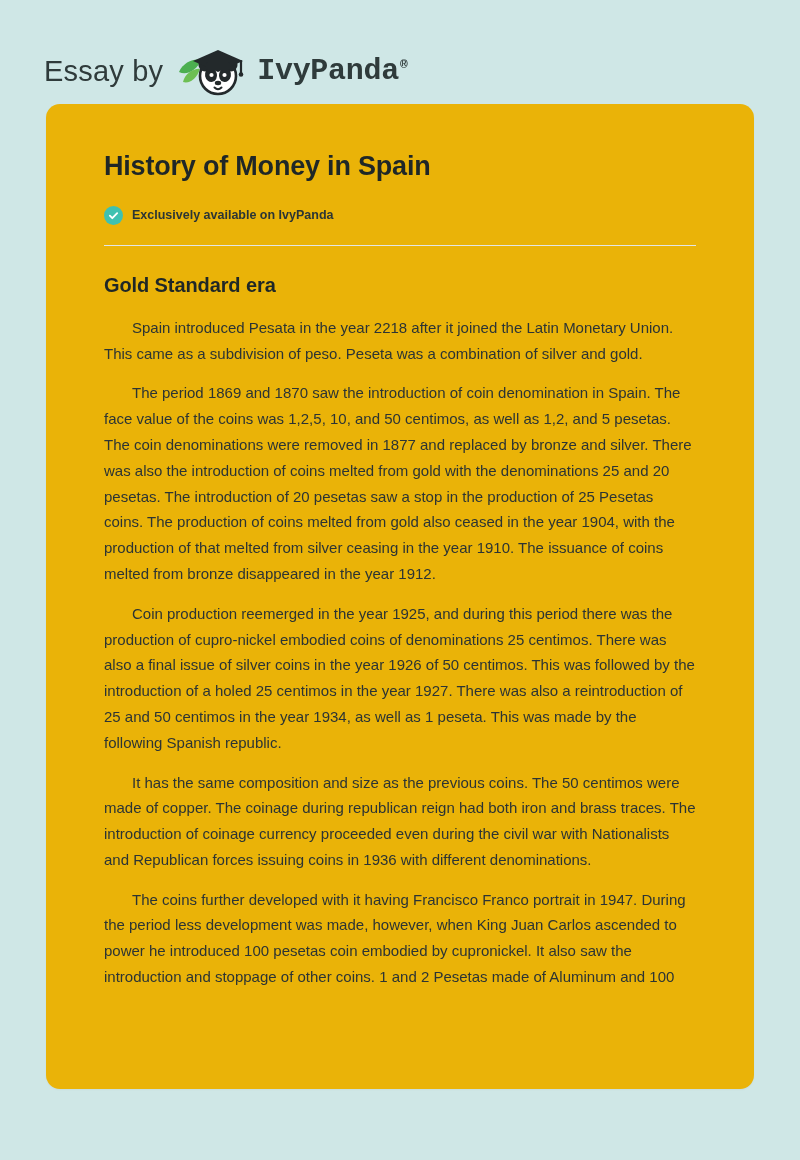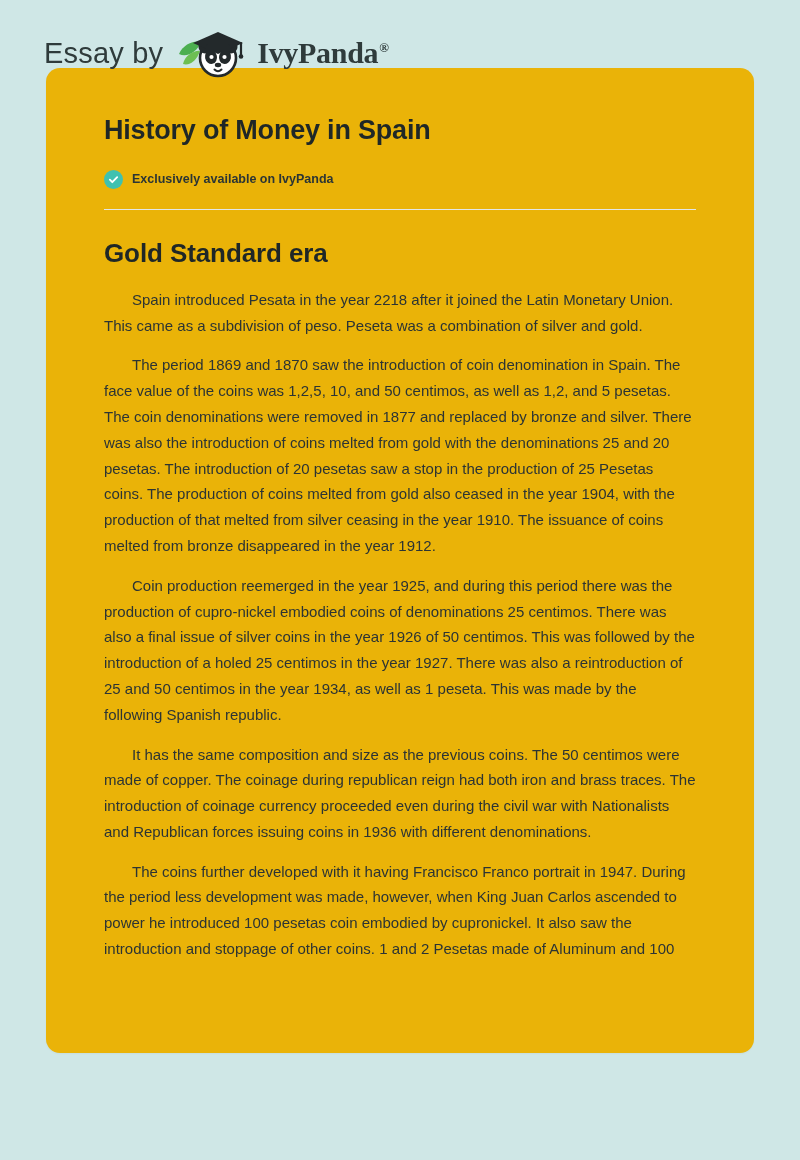--- a/index.html
+++ b/index.html
@@ -19,21 +19,21 @@
     box-sizing: border-box;
     padding: 0;
     position: relative;
   }
   
   .brand-header {
     display: flex;
     align-items: center;
     gap: 10px;
     padding: 38px 0 0 44px;
-    height: 68px;
+    height: 104px;
     box-sizing: border-box;
   }
   .brand-essay-by {
     font-size: 29px;
     color: #2f3b3b;
     letter-spacing: 0.2px;
     font-weight: 400;
   }
   .brand-logo {
     display: flex;
@@ -46,21 +46,21 @@
     position: relative;
     display: inline-block;
   }
   .panda-svg { display:block; }
   .brand-name {
     font-size: 30px;
     font-weight: 700;
     color: #2f3b3b;
     letter-spacing: -0.3px;
     position: relative;
-    font-family: Liberation Serif, serif;
+    font-family: Liberation Mono, monospace;
   }
   .brand-reg {
     font-size: 13px;
     vertical-align: super;
     font-weight: 700;
     margin-left: 1px;
   }
   
   .card {
     background: #eab308;
@@ -97,21 +97,21 @@
     justify-content: center;
     flex: 0 0 auto;
   }
   .check-badge svg { display:block; }
   .exclusive-text {
     font-size: 12.5px;
     font-weight: 700;
     color: #2b3535;
   }
   h2.section-heading {
-    font-size: 26px;
+    font-size: 20px;
     font-weight: 700;
     color: #1f2727;
     margin: 0 0 18px 0;
     letter-spacing: -0.1px;
   }
   h2.section-heading.spaced {
     margin-top: 30px;
   }
   p.body-par {
     font-size: 15px;

